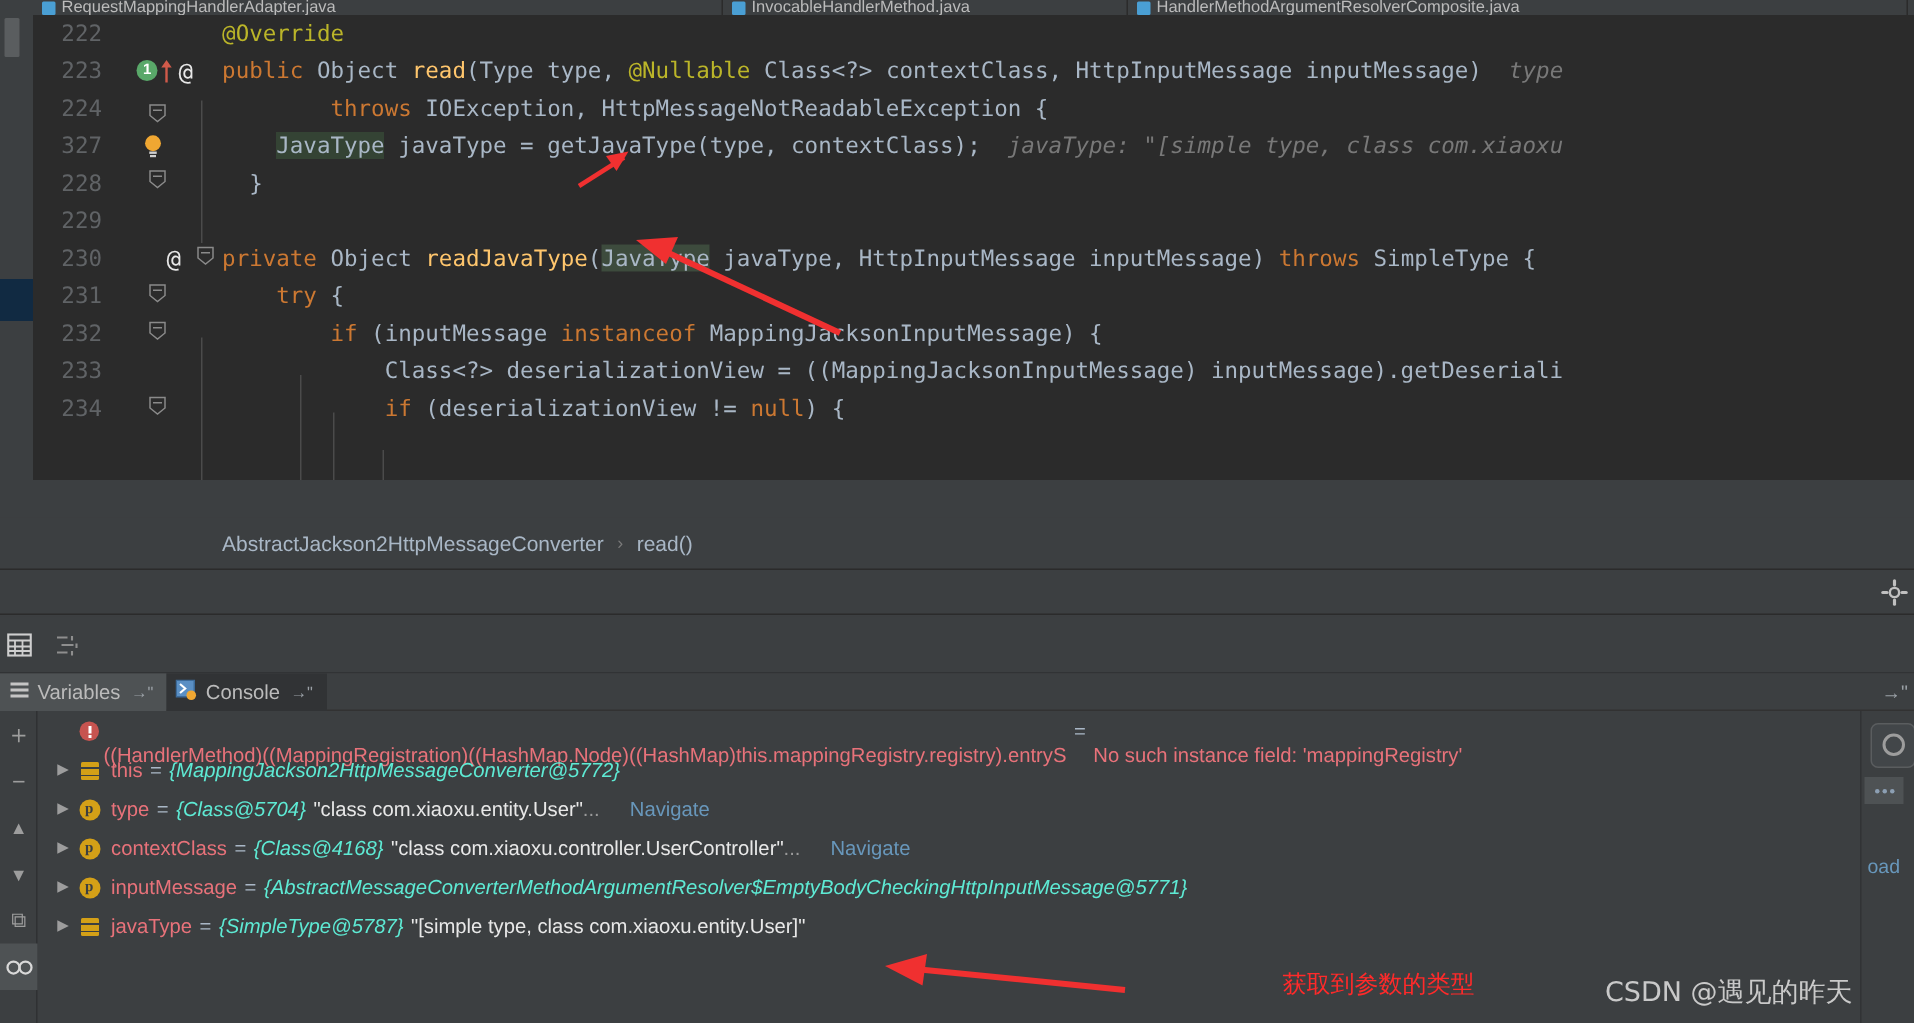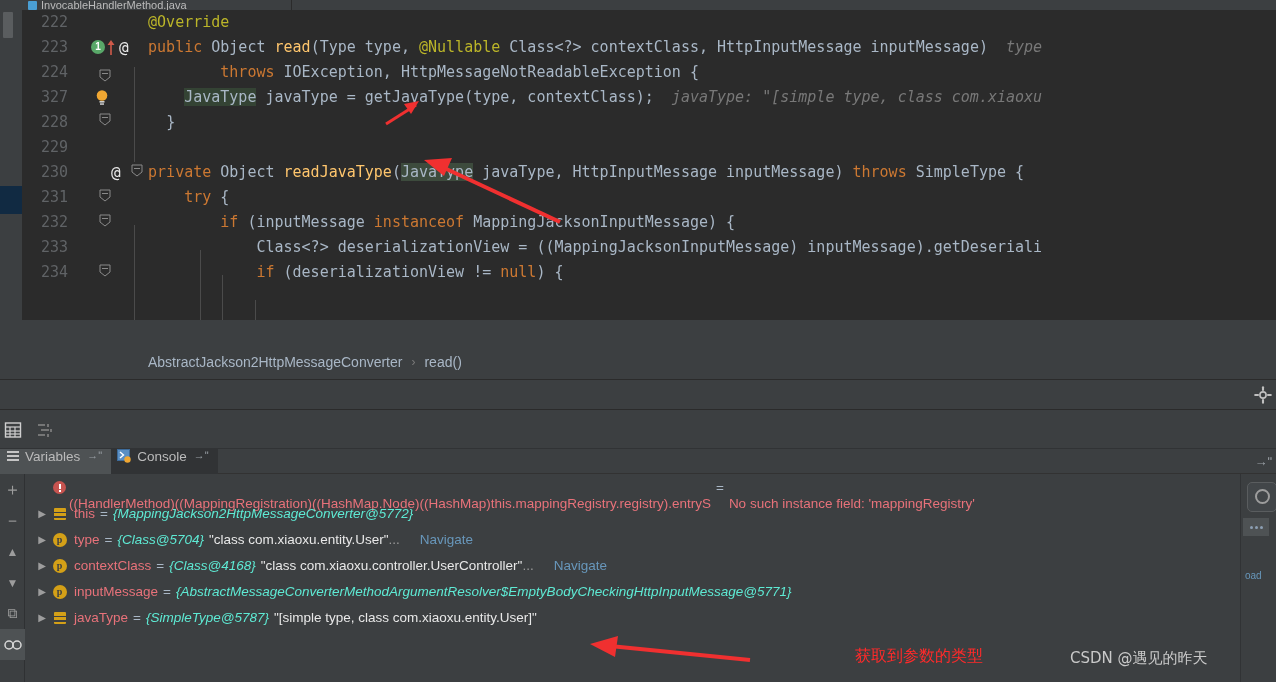--- a/index.html
+++ b/index.html
@@ -139,21 +139,21 @@
   .debug {
     position: absolute; left: 0; top: 449px; width: 1276px; height: 233px;
     background: #3c3f41;
   }
   .dbg-tabs {
     position: absolute; left: 0; top: 0; width: 1276px; height: 25px;
     display: flex; background: #3c3f41;
     border-bottom: 1px solid #323232;
   }
   .dbg-tab {
-    display: flex; gap: 5px;
+    display: flex; align-items: center; gap: 5px;
     padding: 0 9px 0 6px; height: 25px;
     color: #bbbbbb; font-size: 13.5px; cursor: default;
   }
   .dbg-tab.active { background: #4e5254; }
   .dbg-tab.console { background: #313335; }
   .dbg-tab .pin { color: #9aa0a6; font-size: 11px; margin-left: 2px; }
   .dbg-tab-right {
     margin-left: auto; display:flex; align-items:center;
     padding-right: 4px; color:#9aa0a6; font-size: 13px;
   }
@@ -227,46 +227,54 @@
     position:absolute; left:7px; top:6px; width:15px; height:15px;
     border:2px solid #9d9d9d; border-radius:50%;
   }
   .dots-btn {
     position: absolute; left: 2px; top: 44px; width: 26px; height: 18px;
     background: #4e5254; display:flex; align-items:center;
     justify-content:center; gap:2px;
   }
   .dots-btn i { width:3px; height:3px; background:#8c9fb3; border-radius:50%; }
   .oad {
-    position:absolute; left:4px; top: 96px; color:#6897bb; font-size: 10px;
+    position:absolute; left:4px; top: 96px; color:#6897bb; font-size: 13px;
   }
 
   
   .anno { position: absolute; pointer-events: none; }
   .zh-note {
     position: absolute; left: 855px; top: 646px;
     color: #ff2a2a; font-size: 16px;
     font-family: "DejaVu Sans", sans-serif; white-space: nowrap;
   }
   .watermark {
     position: absolute; left: 1070px; top: 649px;
-    color: #c9c9c9; font-size: 15px;
+    color: #c9c9c9; font-size: 18px;
     font-family: "DejaVu Sans", sans-serif; white-space: nowrap;
   }
 </style>
 </head>
 <body>
 
 <div class="app">
 
   <div class="tabbar">
     <div class="leftpad"></div>
+    <div class="tab" style="width:460px">
+      <span class="ficon"></span>
+      <span class="tlabel">RequestMappingHandlerAdapter.java</span>
+    </div>
     <div class="tab" style="width:270px">
       <span class="ficon"></span>
       <span class="tlabel">InvocableHandlerMethod.java</span>
+    </div>
+    <div class="tab" style="width:520px">
+      <span class="ficon"></span>
+      <span class="tlabel">HandlerMethodArgumentResolverComposite.java</span>
     </div>
   </div>
 
   <div class="editor">
     <div class="edgutter-strip">
       <div class="scrollthumb"></div>
       <div class="bookmark-band"></div>
       <div class="copyicon">
         <svg width="13" height="14" viewBox="0 0 13 14">
           <rect x="0.5" y="2.5" width="8" height="11" fill="none" stroke="#8fa0b0"></rect>

